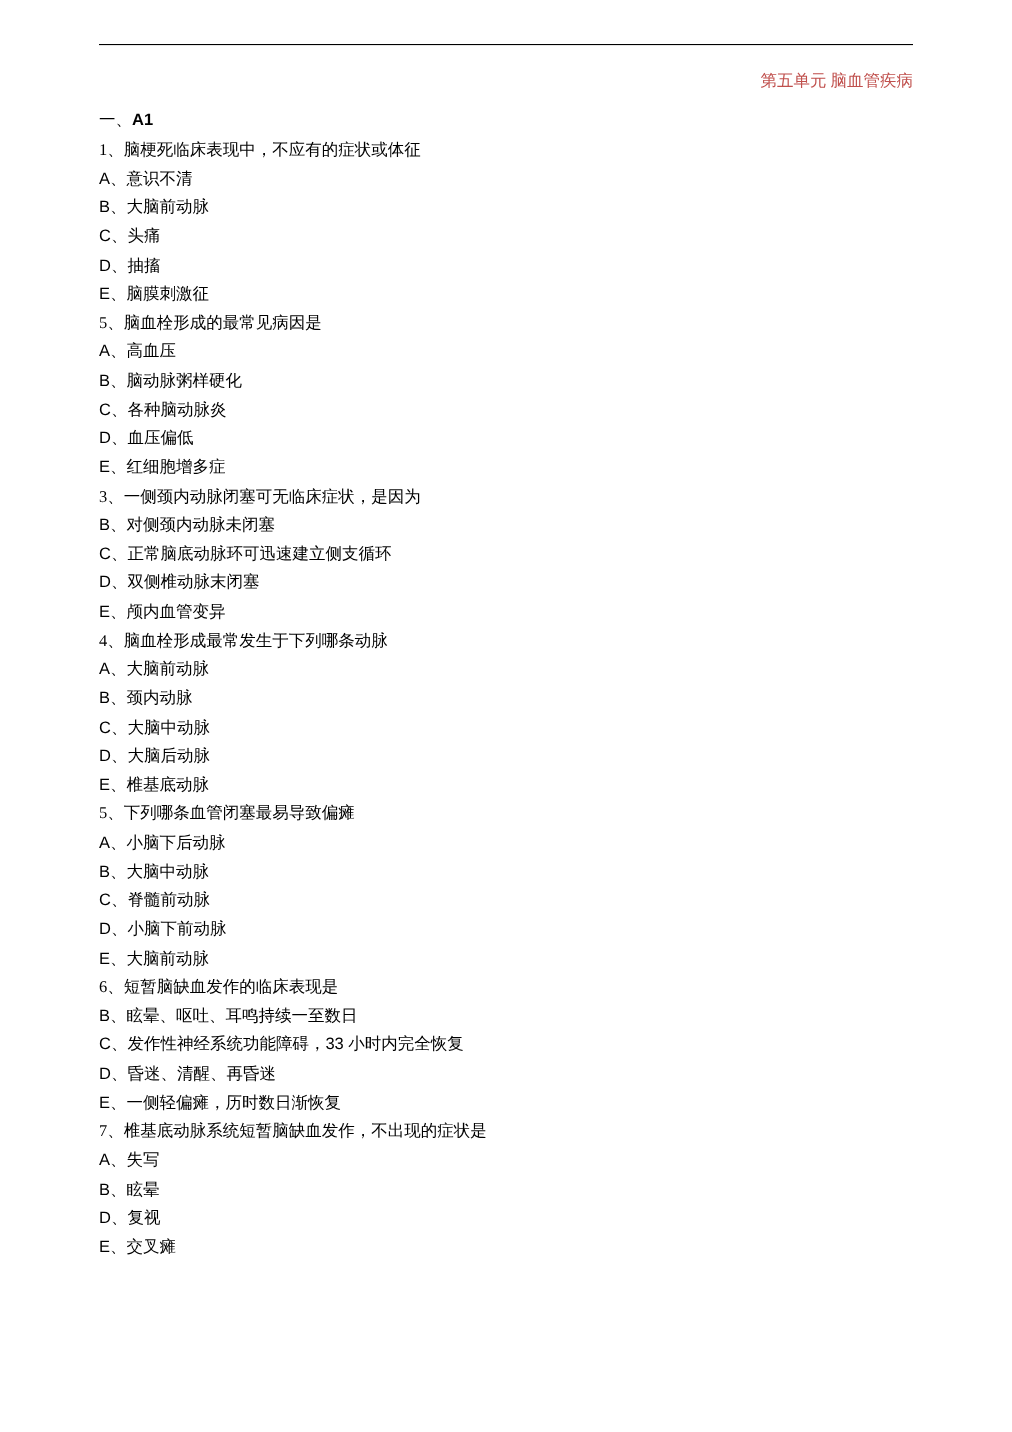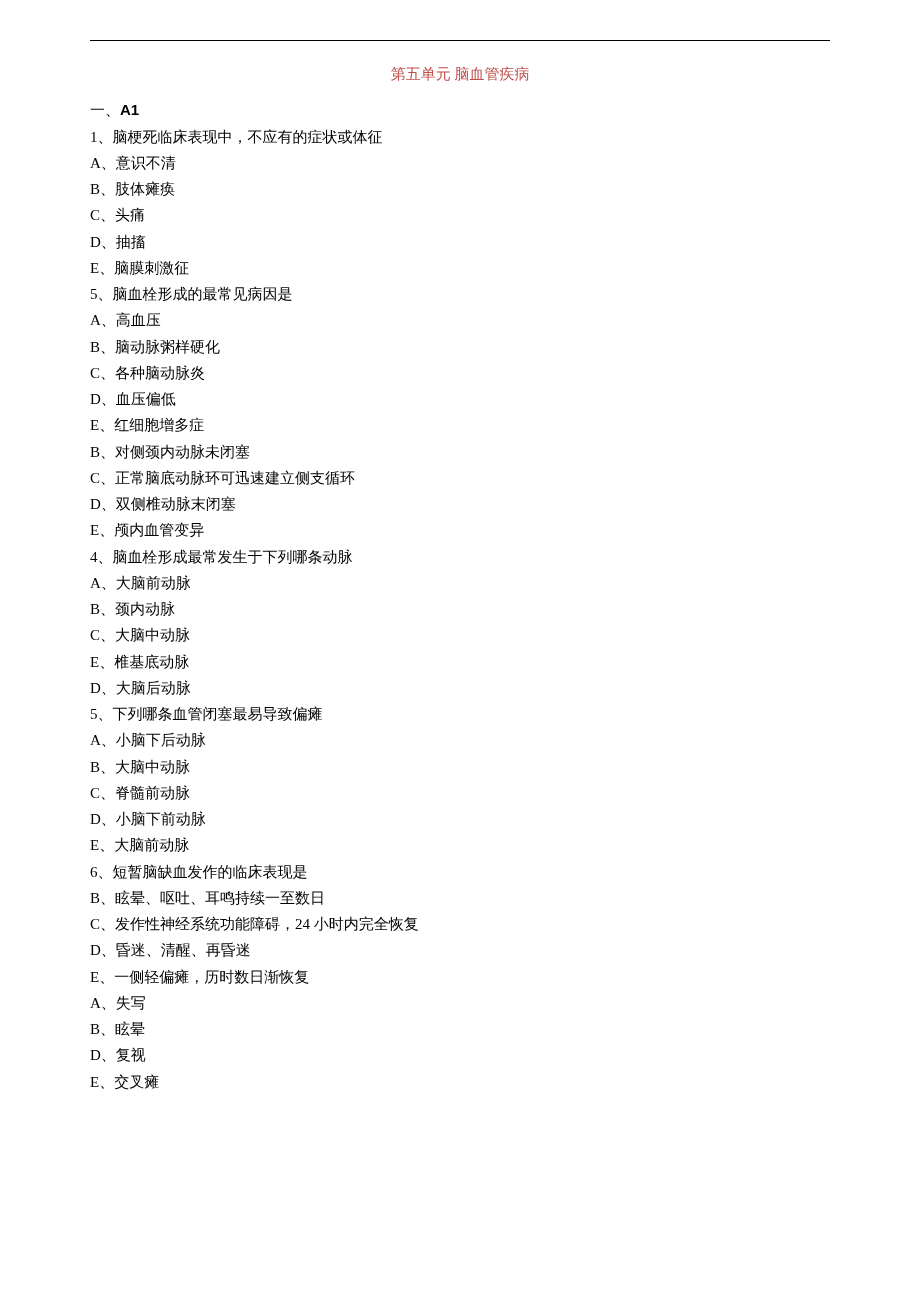--- a/index.html
+++ b/index.html
@@ -9,83 +9,85 @@
       padding: 40px 90px 60px 90px;
       font-size: 15px;
       color: #000000;
       line-height: 1.75;
     }
     .top-rule {
       border-top: 1px solid #000;
       margin-bottom: 20px;
     }
     .title {
-      text-align: center;
+      text-align: right;
       color: #c0504d;
       font-size: 15px;
       margin-bottom: 10px;
       font-family: "SimSun", serif;
     }
     .section-header {
       font-family: "SimSun", serif;
     }
     .section-header .bold {
       font-weight: bold;
       font-family: Arial, "SimSun", sans-serif;
       text-align: right;
     }
     .question {
       font-family: "SimSun", serif;
     }
     .option {
-      font-family: Liberation Serif, serif;
+      font-family: Liberation Sans, sans-serif;
     }
   </style>
 </head>
 <body>
 
 <div class="top-rule"></div>
 
 <div class="title">第五单元  脑血管疾病</div>
 
 <div class="section-header">
   <span>一、</span><span class="bold">A1</span>
 </div>
 
 <div id="questions-container">
     <div class="question">1、脑梗死临床表现中，不应有的症状或体征</div>
     <div class="option">A、意识不清</div>
-    <div class="option">B、肢体瘫痪</div>
+    <div class="option">B、大脑前动脉</div>
     <div class="option">C、头痛</div>
     <div class="option">D、抽搐</div>
     <div class="option">E、脑膜刺激征</div>
     <div class="question">5、脑血栓形成的最常见病因是</div>
     <div class="option">A、高血压</div>
     <div class="option">B、脑动脉粥样硬化</div>
     <div class="option">C、各种脑动脉炎</div>
     <div class="option">D、血压偏低</div>
     <div class="option">E、红细胞增多症</div>
+    <div class="question">3、一侧颈内动脉闭塞可无临床症状，是因为</div>
     <div class="option">B、对侧颈内动脉未闭塞</div>
     <div class="option">C、正常脑底动脉环可迅速建立侧支循环</div>
     <div class="option">D、双侧椎动脉末闭塞</div>
     <div class="option">E、颅内血管变异</div>
     <div class="question">4、脑血栓形成最常发生于下列哪条动脉</div>
     <div class="option">A、大脑前动脉</div>
     <div class="option">B、颈内动脉</div>
     <div class="option">C、大脑中动脉</div>
+    <div class="option">D、大脑后动脉</div>
     <div class="option">E、椎基底动脉</div>
-    <div class="option">D、大脑后动脉</div>
     <div class="question">5、下列哪条血管闭塞最易导致偏瘫</div>
     <div class="option">A、小脑下后动脉</div>
     <div class="option">B、大脑中动脉</div>
     <div class="option">C、脊髓前动脉</div>
     <div class="option">D、小脑下前动脉</div>
     <div class="option">E、大脑前动脉</div>
     <div class="question">6、短暂脑缺血发作的临床表现是</div>
     <div class="option">B、眩晕、呕吐、耳鸣持续一至数日</div>
-    <div class="option">C、发作性神经系统功能障碍，24 小时内完全恢复</div>
+    <div class="option">C、发作性神经系统功能障碍，33 小时内完全恢复</div>
     <div class="option">D、昏迷、清醒、再昏迷</div>
     <div class="option">E、一侧轻偏瘫，历时数日渐恢复</div>
+    <div class="question">7、椎基底动脉系统短暂脑缺血发作，不出现的症状是</div>
     <div class="option">A、失写</div>
     <div class="option">B、眩晕</div>
     <div class="option">D、复视</div>
     <div class="option">E、交叉瘫</div>
   </div>
 
 </body></html>

